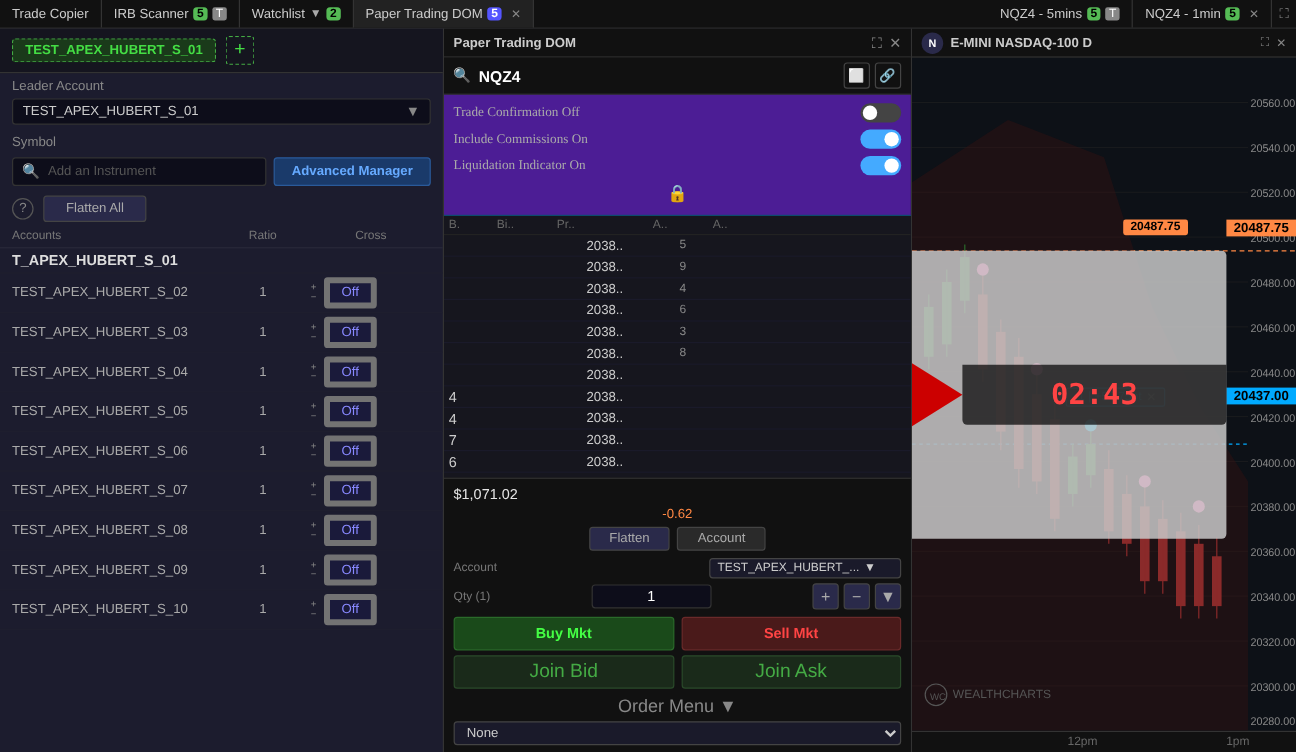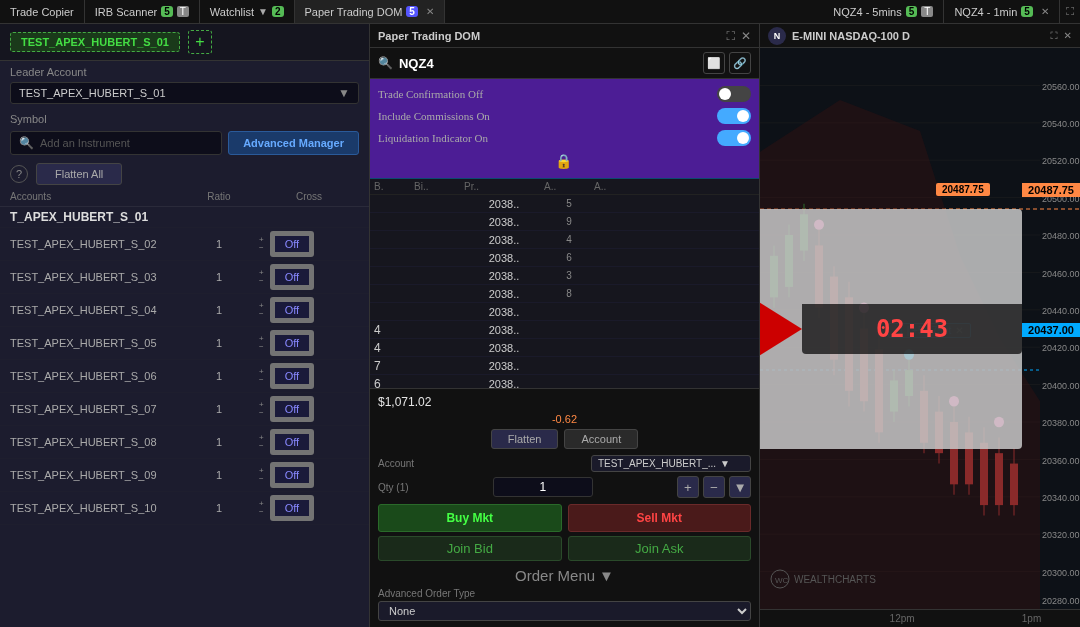--- a/index.html
+++ b/index.html
@@ -378,21 +378,21 @@
       cursor: pointer;
     }
     .join-row { display: flex; gap: 6px; margin-bottom: 6px; }
     .join-btn {
       flex: 1;
       background: #1a2a1a;
       border: 1px solid #2a4a2a;
       color: #4a4;
       padding: 4px;
       border-radius: 3px;
-      font-size: 13px;
+      font-size: 16px;
       cursor: pointer;
     }
     .order-menu-row {
       display: flex;
       align-items: center;
       justify-content: center;
       gap: 4px;
       margin-bottom: 4px;
       font-size: 15px;
       color: #888;
@@ -864,21 +864,20 @@
         <button class="sell-btn">Sell Mkt</button>
       </div>
       <div class="join-row">
         <button class="join-btn">Join Bid</button>
         <button class="join-btn">Join Ask</button>
       </div>
       <div class="order-menu-row">
         <span>Order Menu</span>
         <span>▼</span>
       </div>
-      <div class="advanced-label">Advanced Order Type</div>
       <select class="order-type-select">
         <option>None</option>
       </select>
     </div>
   </div>
 
   <div class="right-panel">
     <div class="chart-header">
       <div style="display:flex;align-items:center;gap:6px;">
         <div style="width:18px;height:18px;background:#2a2a4a;border-radius:50%;display:flex;align-items:center;justify-content:center;">

